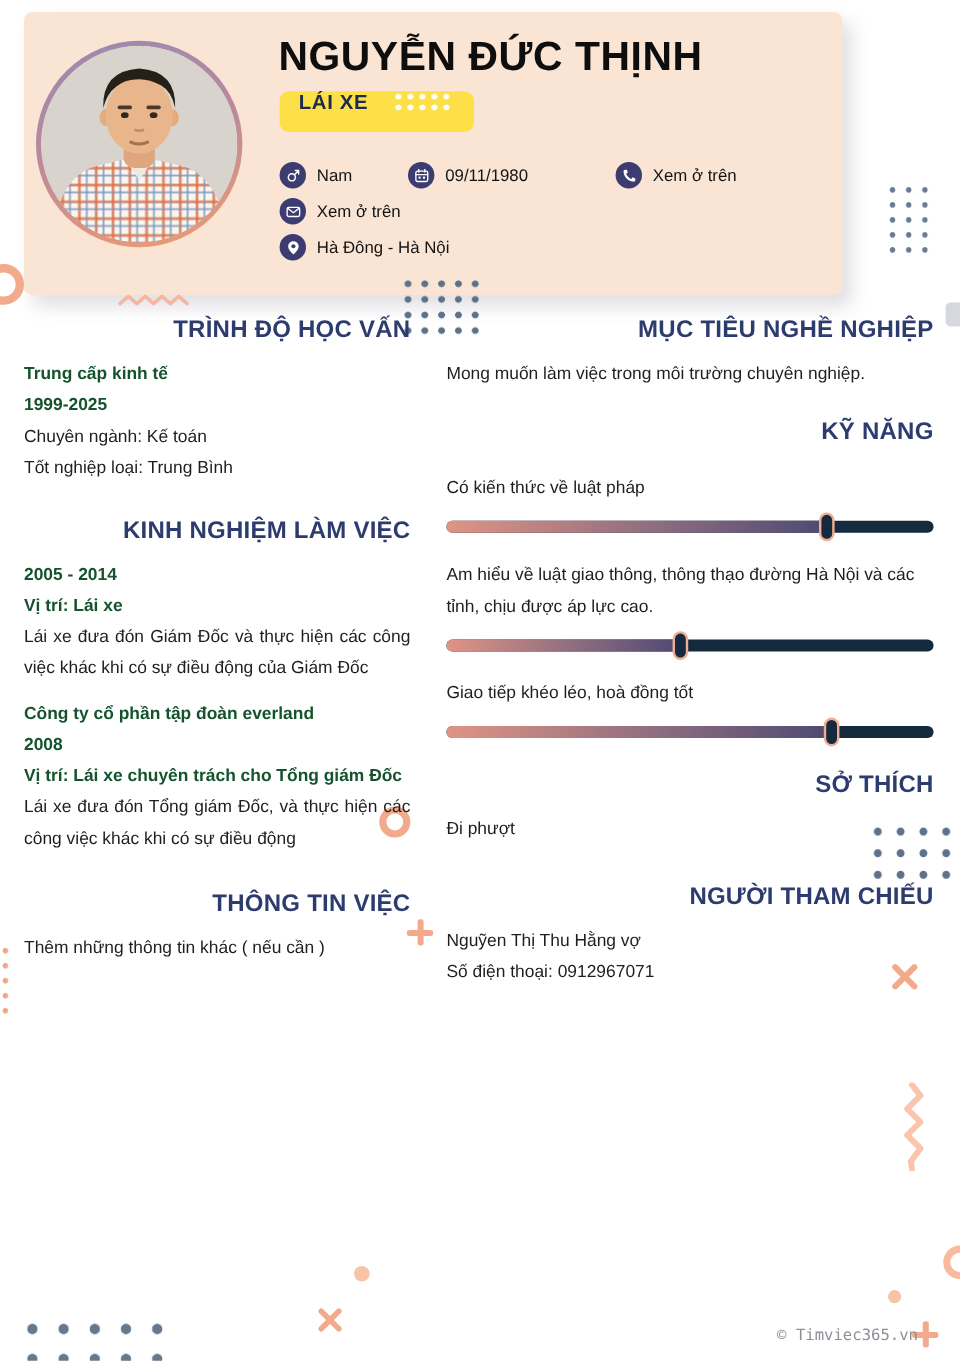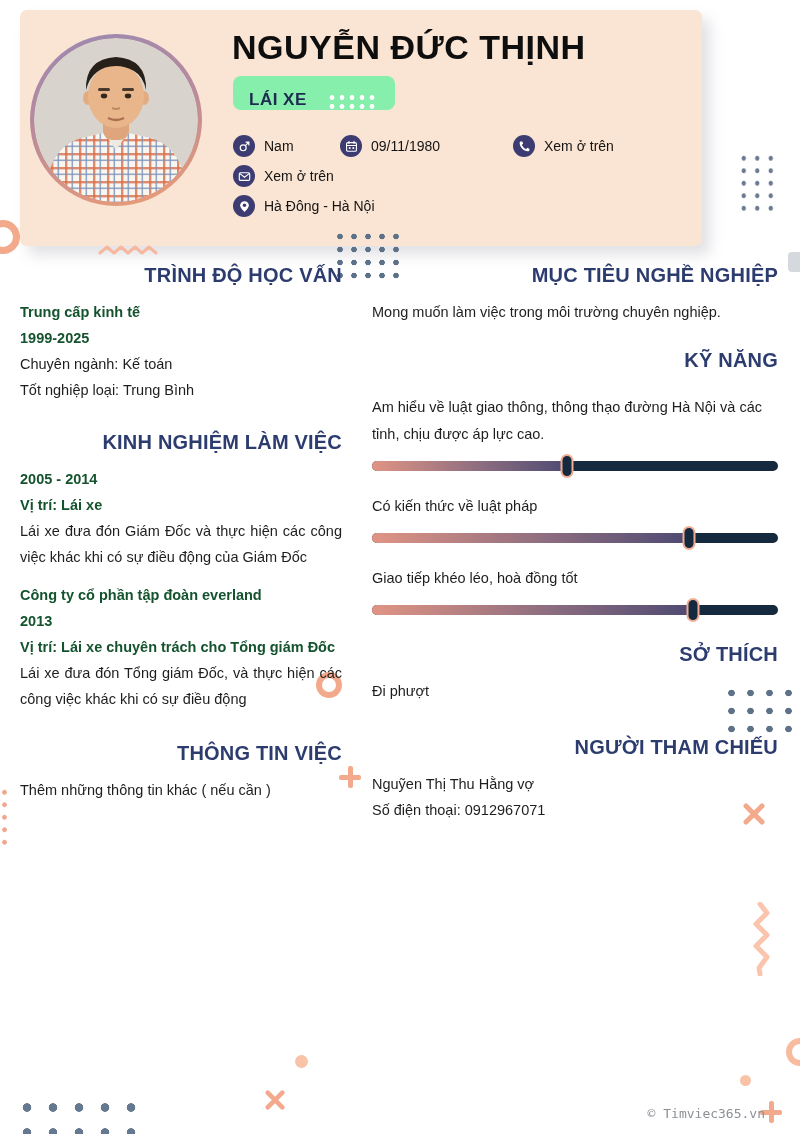--- a/index.html
+++ b/index.html
@@ -21,22 +21,22 @@
     border-radius:50%;padding:4px;
     background:linear-gradient(165deg,#9a89b2 0%,#b98a9b 45%,#ee9d72 100%);
   }
   .photo{width:164px;height:164px;border-radius:50%;overflow:hidden;display:block;}
   .name{
     position:absolute;left:212px;top:18px;
     font-size:34px;font-weight:800;letter-spacing:.5px;color:#0e0e0e;white-space:nowrap;
   }
   .badge{
     position:absolute;left:213px;top:66px;height:34px;
-    background:#86efac;border-radius:8px;
-    display:flex;align-items:flex-end;gap:20px;padding:0 18px 0 16px;
+    background:#fde047;border-radius:8px;
+    display:flex;align-items:flex-start;gap:20px;padding:0 18px 0 16px;
   }
   .badge-label{font-size:17px;font-weight:800;color:#1e2b50;letter-spacing:.5px;}
   .badge-dots{width:50px;height:17px;
     background-image:radial-gradient(circle,#ffffff 2.2px,transparent 2.7px);
     background-size:10px 9px;}
   .info-item{position:absolute;display:flex;align-items:center;gap:9px;height:22px;}
   .info-icon{
     width:22px;height:22px;border-radius:50%;background:#3c3c72;flex:0 0 22px;
     display:flex;align-items:center;justify-content:center;
   }
@@ -245,50 +245,50 @@
     <p class="line">Tốt nghiệp loại: Trung Bình</p>
 
     <h2 class="sec-heading mt-sec">KINH NGHIỆM LÀM VIỆC</h2>
     <div>
       <p class="line b">2005 - 2014</p>
       <p class="line b">Vị trí: Lái xe</p>
       <p class="para">Lái xe đưa đón Giám Đốc và thực hiện các công việc khác khi có sự điều động của Giám Đốc</p>
     </div>
     <div class="mt-job">
       <p class="line b">Công ty cổ phần tập đoàn everland</p>
-      <p class="line b">2013</p>
+      <p class="line b">2008</p>
       <p class="line b">Vị trí: Lái xe chuyên trách cho Tổng giám Đốc</p>
       <p class="para">Lái xe đưa đón Tổng giám Đốc, và thực hiện các công việc khác khi có sự điều động</p>
     </div>
 
     <h2 class="sec-heading" style="margin-top:30px;">THÔNG TIN VIỆC</h2>
     <p class="line">Thêm những thông tin khác ( nếu cần )</p>
   </div>
 
   <div class="col-right">
     <h2 class="sec-heading">MỤC TIÊU NGHỀ NGHIỆP</h2>
     <p class="line obj-text">Mong muốn làm việc trong môi trường chuyên nghiệp.</p>
 
     <h2 class="sec-heading" style="margin-top:24px;">KỸ NĂNG</h2>
 
+    <div class="skill-block">
+      <p class="skill-label">Có kiến thức về luật pháp</p>
+      <div class="slider">
+        <div class="slider-fill" style="width: 78%;"></div>
+        <div class="slider-handle" style="left: 78%;"></div>
+      </div>
+    </div>
     <div class="skill-block">
       <p class="skill-label">Am hiểu về luật giao thông, thông thạo đường Hà Nội và các tỉnh, chịu được áp lực cao.</p>
       <div class="slider">
         <div class="slider-fill" style="width: 48%;"></div>
         <div class="slider-handle" style="left: 48%;"></div>
       </div>
     </div>
     <div class="skill-block">
-      <p class="skill-label">Có kiến thức về luật pháp</p>
-      <div class="slider">
-        <div class="slider-fill" style="width: 78%;"></div>
-        <div class="slider-handle" style="left: 78%;"></div>
-      </div>
-    </div>
-    <div class="skill-block">
       <p class="skill-label">Giao tiếp khéo léo, hoà đồng tốt</p>
       <div class="slider">
         <div class="slider-fill" style="width: 79%;"></div>
         <div class="slider-handle" style="left: 79%;"></div>
       </div>
     </div>
 
     <h2 class="sec-heading" style="margin-top:28px;">SỞ THÍCH</h2>
     <p class="line" style="margin-top:10px;">Đi phượt</p>
 

